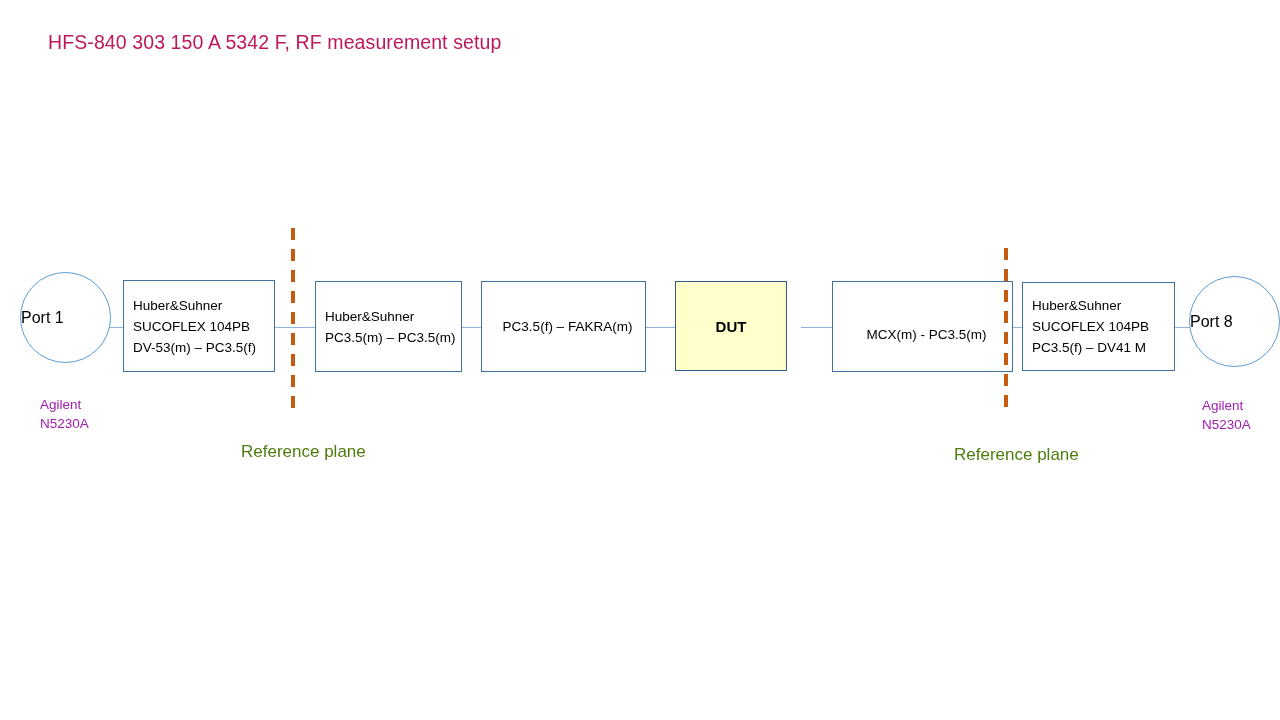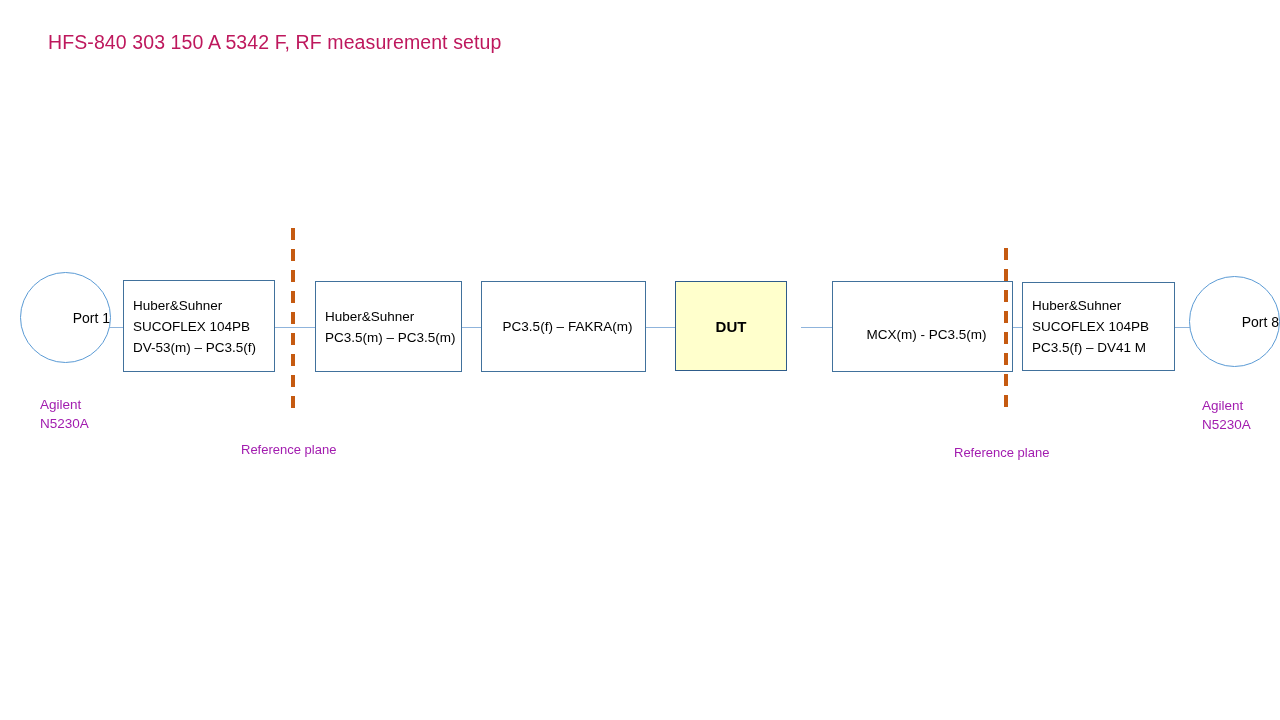--- a/index.html
+++ b/index.html
@@ -61,22 +61,22 @@
   }
   
   .port {
     position: absolute;
     box-sizing: border-box;
     border: 1px solid #5B9BD5;
     border-radius: 50%;
     background: #ffffff;
     display: flex;
     align-items: center;
-    justify-content: flex-end;
-    font-size: 14px;
+    justify-content: flex-start;
+    font-size: 16px;
     color: #000000;
   }
   
   .conn {
     position: absolute;
     height: 1px;
     background: #8FB4DC;
   }
   
   .refline {
@@ -85,22 +85,22 @@
     background-image: linear-gradient(
       to bottom,
       #C55A11 0px, #C55A11 12px,
       rgba(255,255,255,0) 12px, rgba(255,255,255,0) 21px
     );
     background-size: 4px 21px;
     background-repeat: repeat-y;
   }
   .reflabel {
     position: absolute;
-    font-size: 13px;
-    color: #a21caf;
+    font-size: 17px;
+    color: #4d7c0f;
     white-space: nowrap;
   }
   .instr {
     position: absolute;
     font-size: 13.5px;
     line-height: 19px;
     color: #a21caf;
     white-space: nowrap;
   }
 </style>

